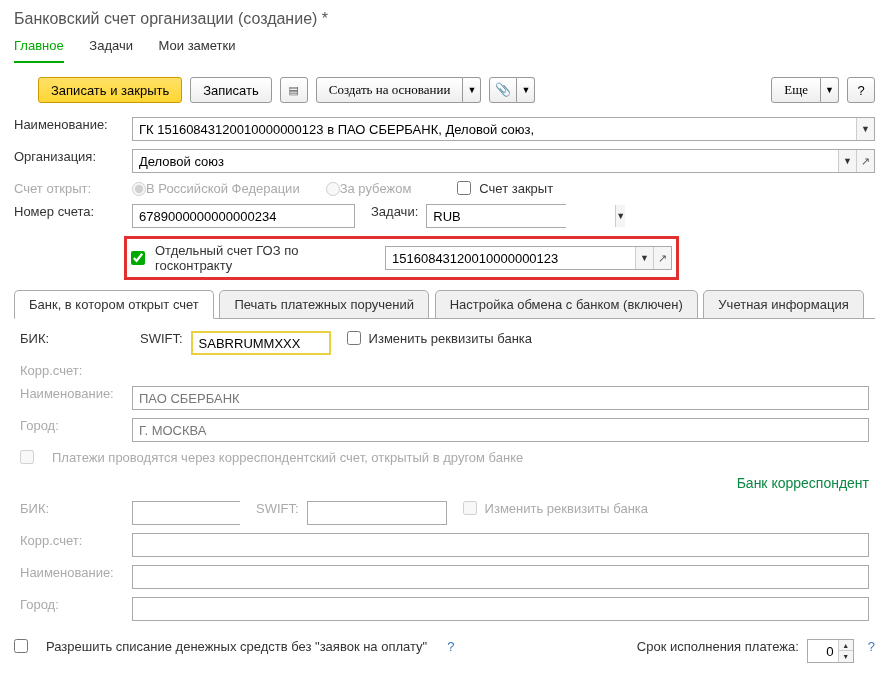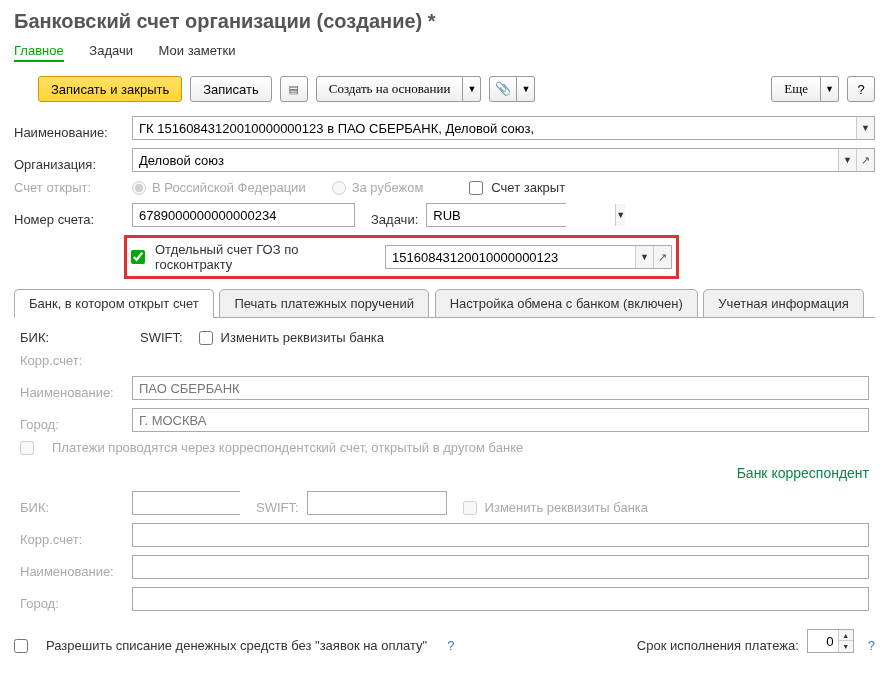--- a/index.html
+++ b/index.html
@@ -1,39 +1,39 @@
 <!DOCTYPE html>
 <html><head>
 <meta charset="utf-8">
 <style>
 * { box-sizing: border-box; margin: 0; padding: 0; }
 body { font-family: Arial, sans-serif; font-size: 13px; color: #333; background: #fff; padding: 10px 14px; }
-.title { font-size: 20px; color: #555; margin-bottom: 10px; font-weight: bold; }
+.title { font-size: 16px; color: #555; margin-bottom: 10px; }
 .nav-tabs { margin-bottom: 14px; }
-.nav-tab { display: inline-block; margin-right: 22px; color: #333; cursor: pointer; padding-bottom: 2px; }
+.nav-tab { display: inline-block; margin-right: 22px; color: #333; cursor: pointer; padding-bottom: 8px; }
 .nav-tab.active { color: #0a0; border-bottom: 2px solid #0a0; font-weight: 400; }
 .toolbar { margin-bottom: 14px; display: flex; align-items: center; gap: 8px; }
 .btn { border: 1px solid #999; background: linear-gradient(#fff,#eee); padding: 4px 12px; border-radius: 3px; cursor: pointer; font-size: 13px; height: 26px; display: inline-flex; align-items: center; }
 .btn-primary { background: linear-gradient(#ffe066,#ffd633); border-color: #cc9900; font-weight: normal; margin-left: 24px; }
 .btn-icon { width: 28px; justify-content: center; padding: 4px 0; }
 .btn-group { display: inline-flex; }
 .btn-group .btn { border-radius: 0; }
 .btn-group .btn:first-child { border-radius: 3px 0 0 3px; font-family: Liberation Serif, serif; }
 .btn-group .btn:last-child { border-radius: 0 3px 3px 0; border-left: none; }
 .btn-dd { width: 18px; padding: 0; justify-content: center; font-size: 9px; }
 .spacer { flex: 1; }
-.form-row { display: flex; align-items: flex-end; margin-bottom: 8px; gap: 8px; }
+.form-row { display: flex; align-items: flex-start; margin-bottom: 8px; gap: 8px; }
 .lbl { width: 110px; color: #333; flex-shrink: 0; }
 .lbl-dis { color: #aaa; }
 .input { border: 1px solid #aaa; height: 24px; padding: 2px 6px; font-size: 13px; background: #fff; }
 .input[disabled] { background: #fff; color: #999; }
 .sel-wrap { display: flex; border: 1px solid #aaa; height: 24px; background: #fff; }
 .sel-wrap .input { border: none; flex: 1; height: 22px; }
 .sel-wrap .sb { width: 18px; border-left: 1px solid #ccc; display: flex; align-items: center; justify-content: center; font-size: 9px; cursor: pointer; background: #f5f5f5; }
-.radio-wrap { display: flex; align-items: center; gap: 6px; margin-right: 18px; color: #aaa; }
+.radio-wrap { display: flex; align-items: center; gap: 0; margin-right: 18px; color: #aaa; }
 .radio-wrap input { margin: 0; }
 .cb { width: 14px; height: 14px; margin: 0; }
 .highlight-row { border: 3px solid #e03030; padding: 4px; margin: 6px 0 10px 110px; display: flex; align-items: center; gap: 10px; width: 555px; }
 .content-tabs { border-bottom: 1px solid #aaa; margin-bottom: 12px; }
 .ct { display: inline-block; border: 1px solid #aaa; padding: 6px 14px; background: #f0f0f0; cursor: pointer; margin-bottom: -1px; border-radius: 5px 5px 0 0; margin-right: 2px; }
 .ct.active { background: #fff; border-bottom-color: #fff; }
 .sect { color: #0a8844; margin: 10px 0 10px 6px; font-size: 14px; text-align: right; }
 .swift-hl { border: 2px solid #e8d040; }
 .help-link { color: #3a7abd; cursor: pointer; }
 .ext-icon { font-size: 11px; color: #555; }
@@ -137,20 +137,21 @@
   <span class="ct active">Банк, в котором открыт счет</span>
   <span class="ct">Печать платежных поручений</span>
   <span class="ct">Настройка обмена с банком (включен)</span>
   <span class="ct">Учетная информация</span>
 </div>
 
 <div style="padding:0 6px;">
   <div class="form-row">
     <span class="lbl" style="width:104px;">БИК:</span>
     <span style="margin-left:8px;">SWIFT:</span>
+    <input class="input swift-hl" style="width: 140px;" value="SABRRUMMXXX">
     <input type="checkbox" class="cb" style="margin-left: 8px;">
     <span>Изменить реквизиты банка</span>
   </div>
 
   <div class="form-row">
     <span class="lbl lbl-dis" style="width:104px;">Корр.счет:</span>
   </div>
 
   <div class="form-row">
     <span class="lbl lbl-dis" style="width:104px;">Наименование:</span>

